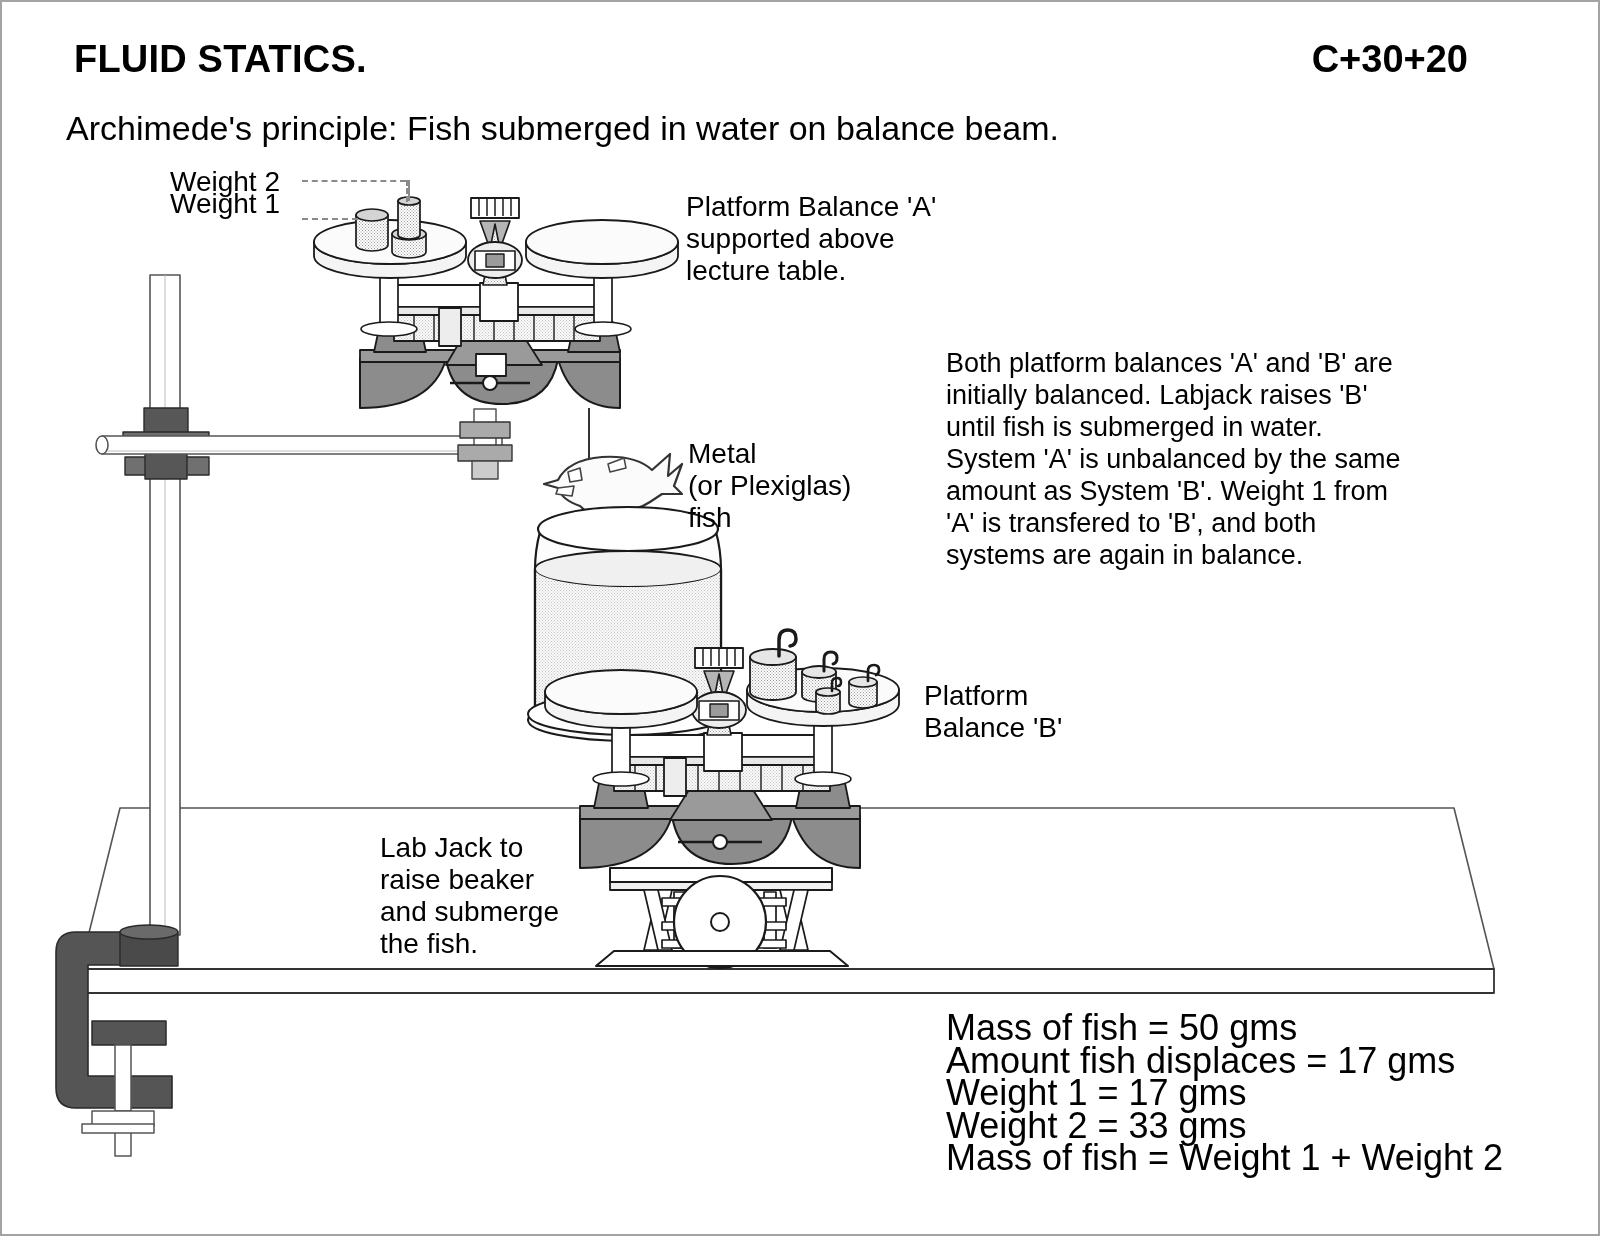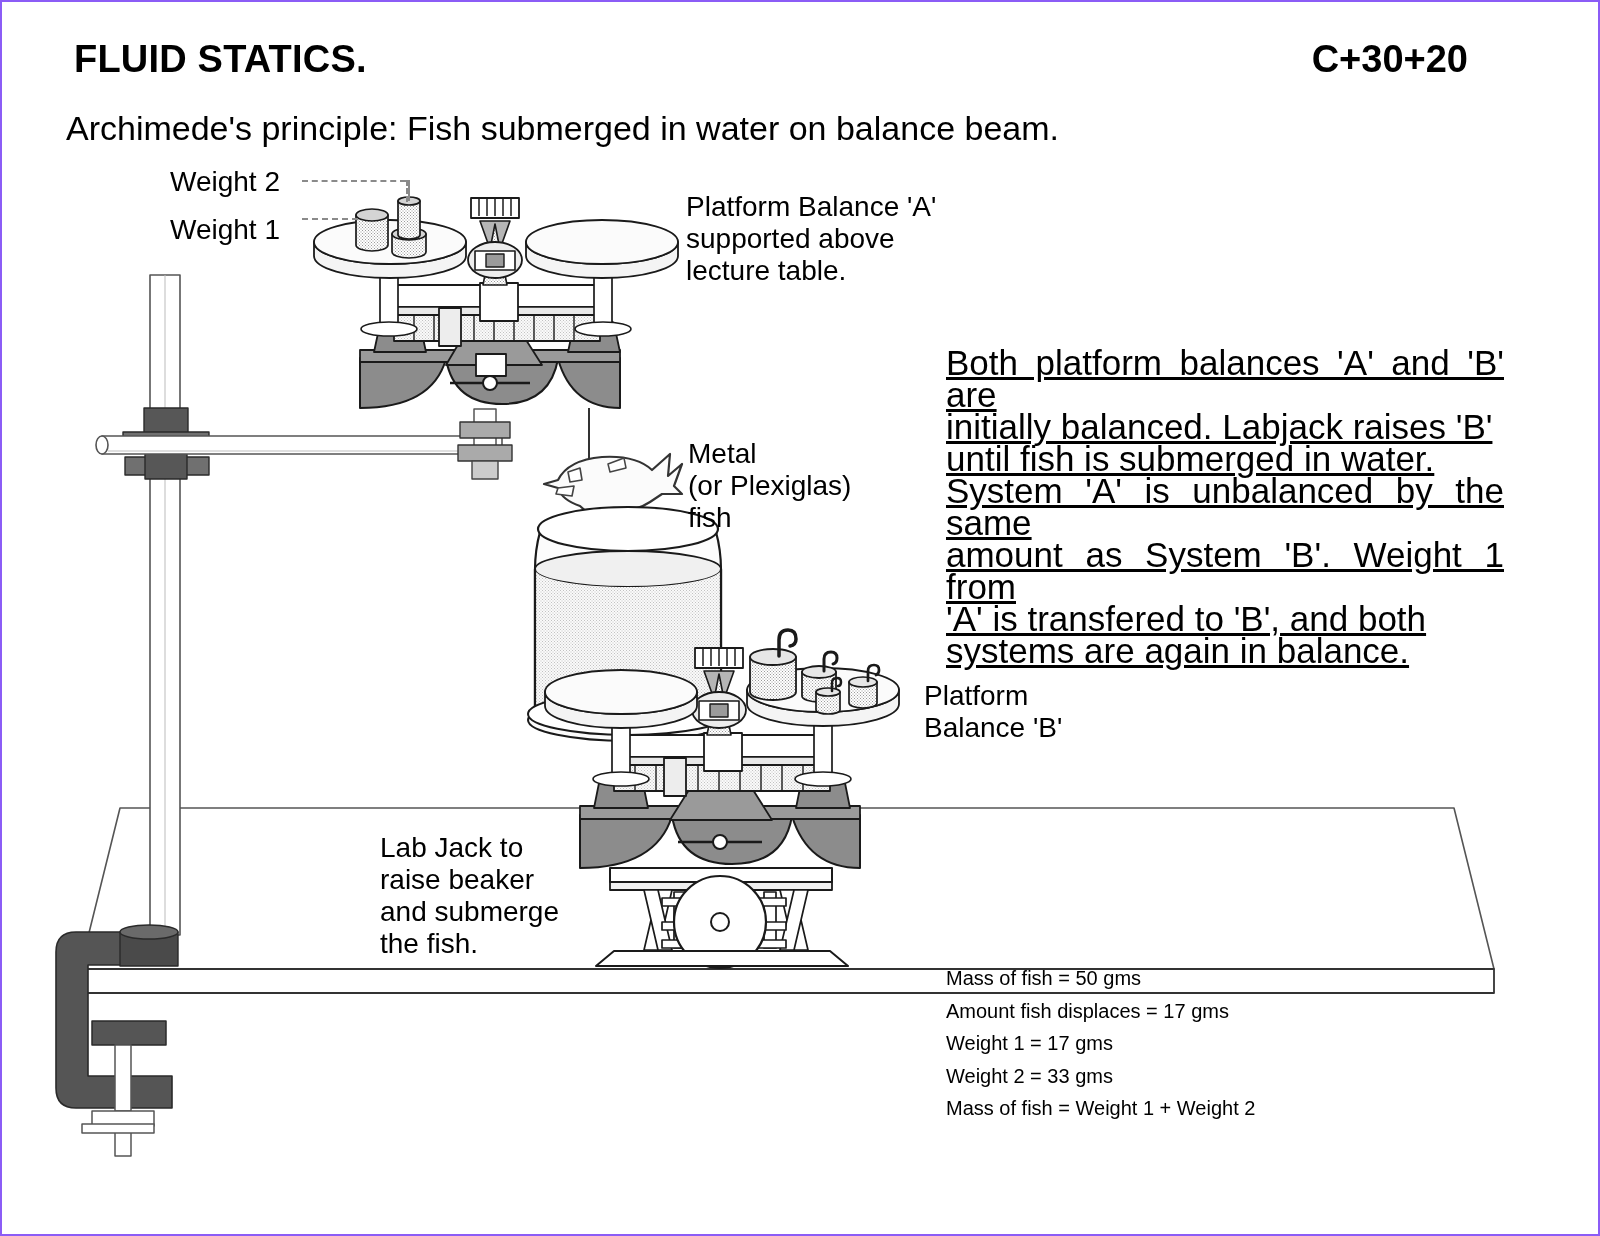--- a/index.html
+++ b/index.html
@@ -11,21 +11,21 @@
   body {
     font-family: "Liberation Sans", sans-serif;
     color: #000000;
   }
   #page {
     position: relative;
     width: 1600px;
     height: 1236px;
     background: #ffffff;
     box-sizing: border-box;
-    border: 2px solid #8b5cf6;
+    border: 2px solid #a3a3a3;
     overflow: hidden;
   }
   .abs { position: absolute; }
 
   
   #title {
     left: 72px; top: 36px;
     font-size: 38px;
     font-weight: bold;
     letter-spacing: 0.2px;
@@ -41,43 +41,42 @@
   #subtitle {
     left: 64px; top: 107px;
     font-size: 34px;
     white-space: nowrap;
   }
   .lbl {
     font-size: 28px;
     line-height: 32px;
   }
   #label-weight2 { left: 168px; top: 164px; white-space: nowrap; }
-  #label-weight1 { left: 168px; top: 212px; white-space: nowrap; text-align: right; }
+  #label-weight1 { left: 168px; top: 186px; white-space: nowrap; text-align: right; }
   #label-balance-a { left: 684px; top: 189px; }
   #label-fish {
     left: 686px; top: 436px;
     width: 200px;
     text-align: left;
   }
   #label-balance-b { left: 922px; top: 678px; }
   #label-labjack { left: 378px; top: 830px; }
 
   #paragraph {
     left: 944px; top: 345px;
     width: 558px;
-    font-size: 35px;
+    font-size: 27px;
     line-height: 32px;
     text-align: justify;
-    text-decoration: underline;
   }
   #paragraph .lastline { text-align: left; }
 
   #datablock {
-    left: 944px; top: 960px;
-    font-size: 20px;
+    left: 944px; top: 1010px;
+    font-size: 36px;
     line-height: 32.5px;
     white-space: nowrap;
   }
 
   
   .leader {
     border-top: 2px dashed #8a8a8a;
     height: 0;
   }
   .leader-v {

